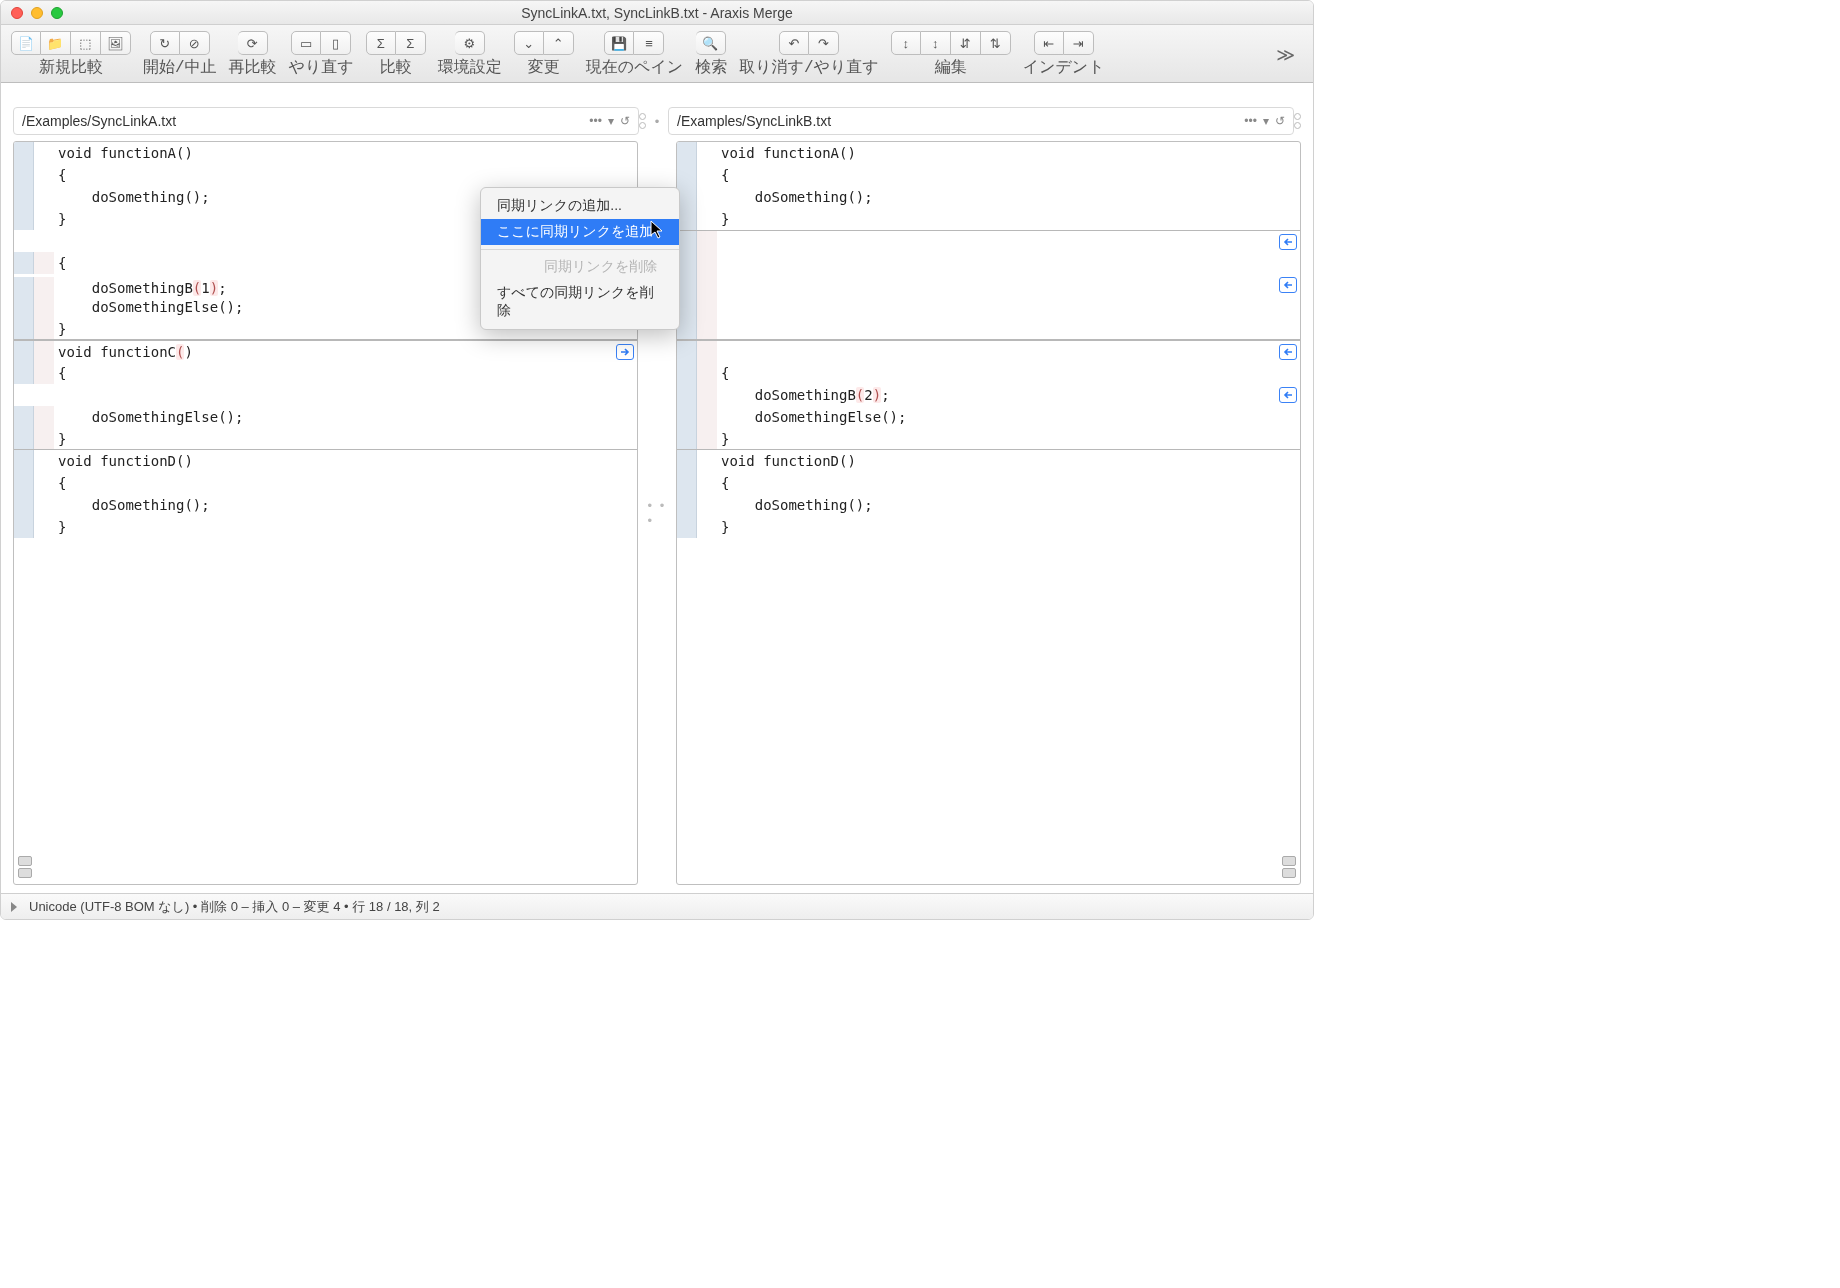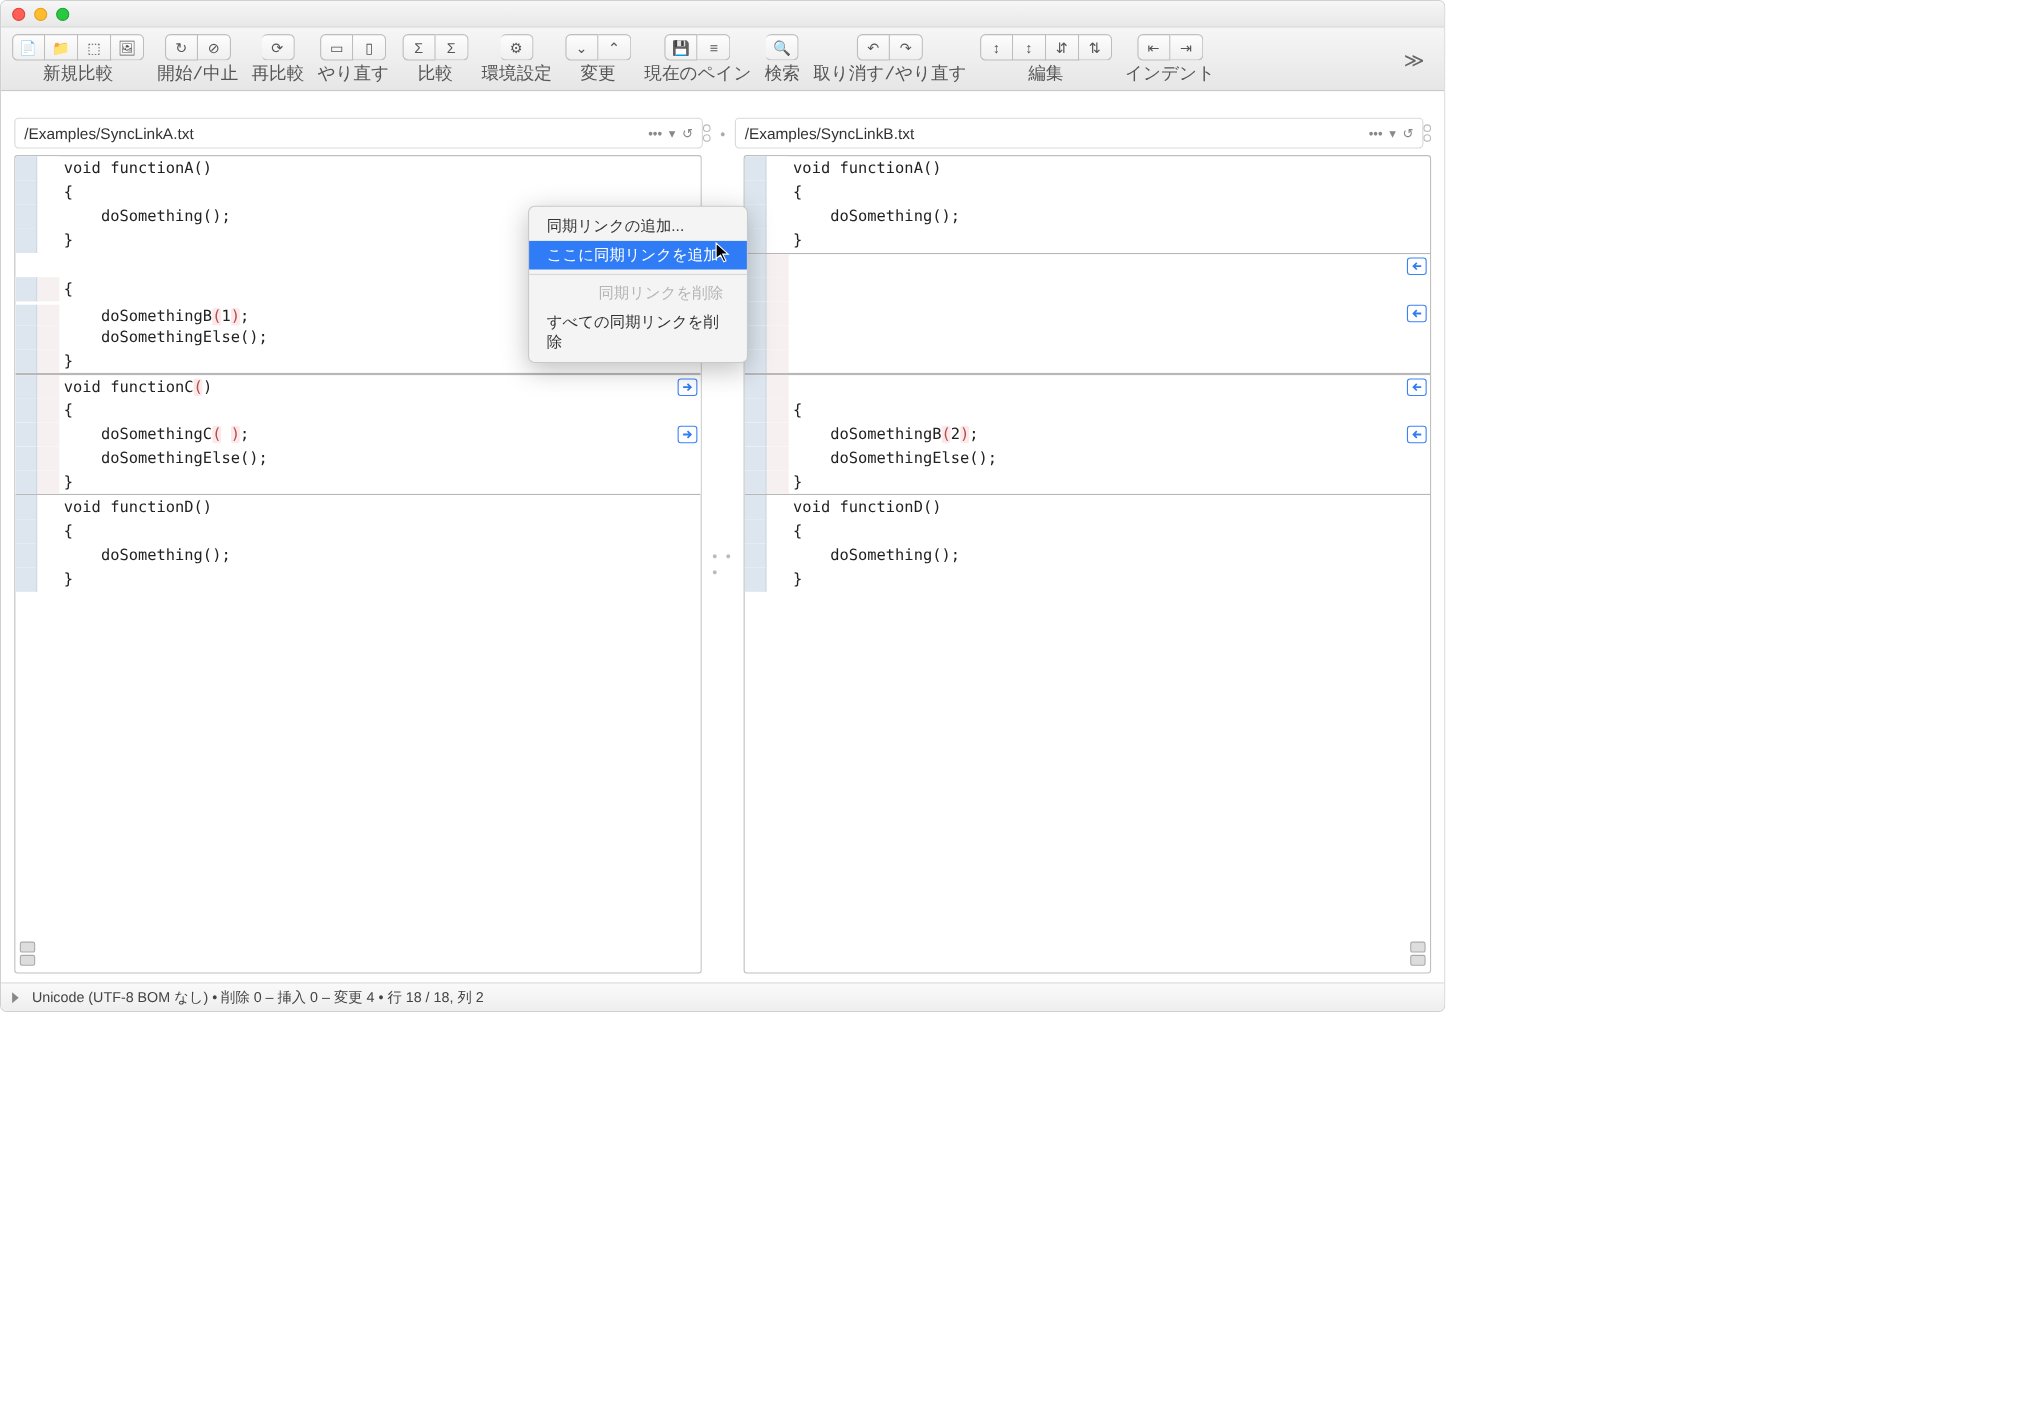--- a/index.html
+++ b/index.html
@@ -136,20 +136,21 @@
 </head>
 <body>
 
 <div class="window">
   <div class="titlebar">
     <div class="traffic">
       <div class="tl red"></div>
       <div class="tl yellow"></div>
       <div class="tl green"></div>
     </div>
+    <div class="title">SyncLinkA.txt, SyncLinkB.txt - Araxis Merge</div>
   </div>
 
   <div class="toolbar" id="toolbar">
       <div class="tgroup">
         <div class="btns">
           <div class="tbtn">📄</div>
           <div class="tbtn">📁</div>
           <div class="tbtn">⬚</div>
           <div class="tbtn">🖼</div>
         </div>
@@ -315,30 +316,20 @@
             <div class="arrowbtn right">
               <svg viewBox="0 0 10 10">
                 <path d="M1 5 L7 5 M5 2 L8 5 L5 8" stroke="#2f7cf6" stroke-width="1.6" fill="none"></path>
               </svg>
             </div>
           </div>
           <div class="codeline chg" style="top: 220px;">
             <div class="lrgutter"></div>
             <div class="lrmargin"></div>
             <div class="codetext">{</div>
-          </div>
-          <div class="codeline chg" style="top: 242px;">
-            <div class="lrgutter"></div>
-            <div class="lrmargin"></div>
-            <div class="codetext">    doSomethingC<span class="hlchar">(</span> <span class="hlchar">)</span>;</div>
-            <div class="arrowbtn right">
-              <svg viewBox="0 0 10 10">
-                <path d="M1 5 L7 5 M5 2 L8 5 L5 8" stroke="#2f7cf6" stroke-width="1.6" fill="none"></path>
-              </svg>
-            </div>
           </div>
           <div class="codeline chg" style="top: 264px;">
             <div class="lrgutter"></div>
             <div class="lrmargin"></div>
             <div class="codetext">    doSomethingElse();</div>
           </div>
           <div class="codeline chg chgborder-b" style="top: 286px;">
             <div class="lrgutter"></div>
             <div class="lrmargin"></div>
             <div class="codetext">}</div>

